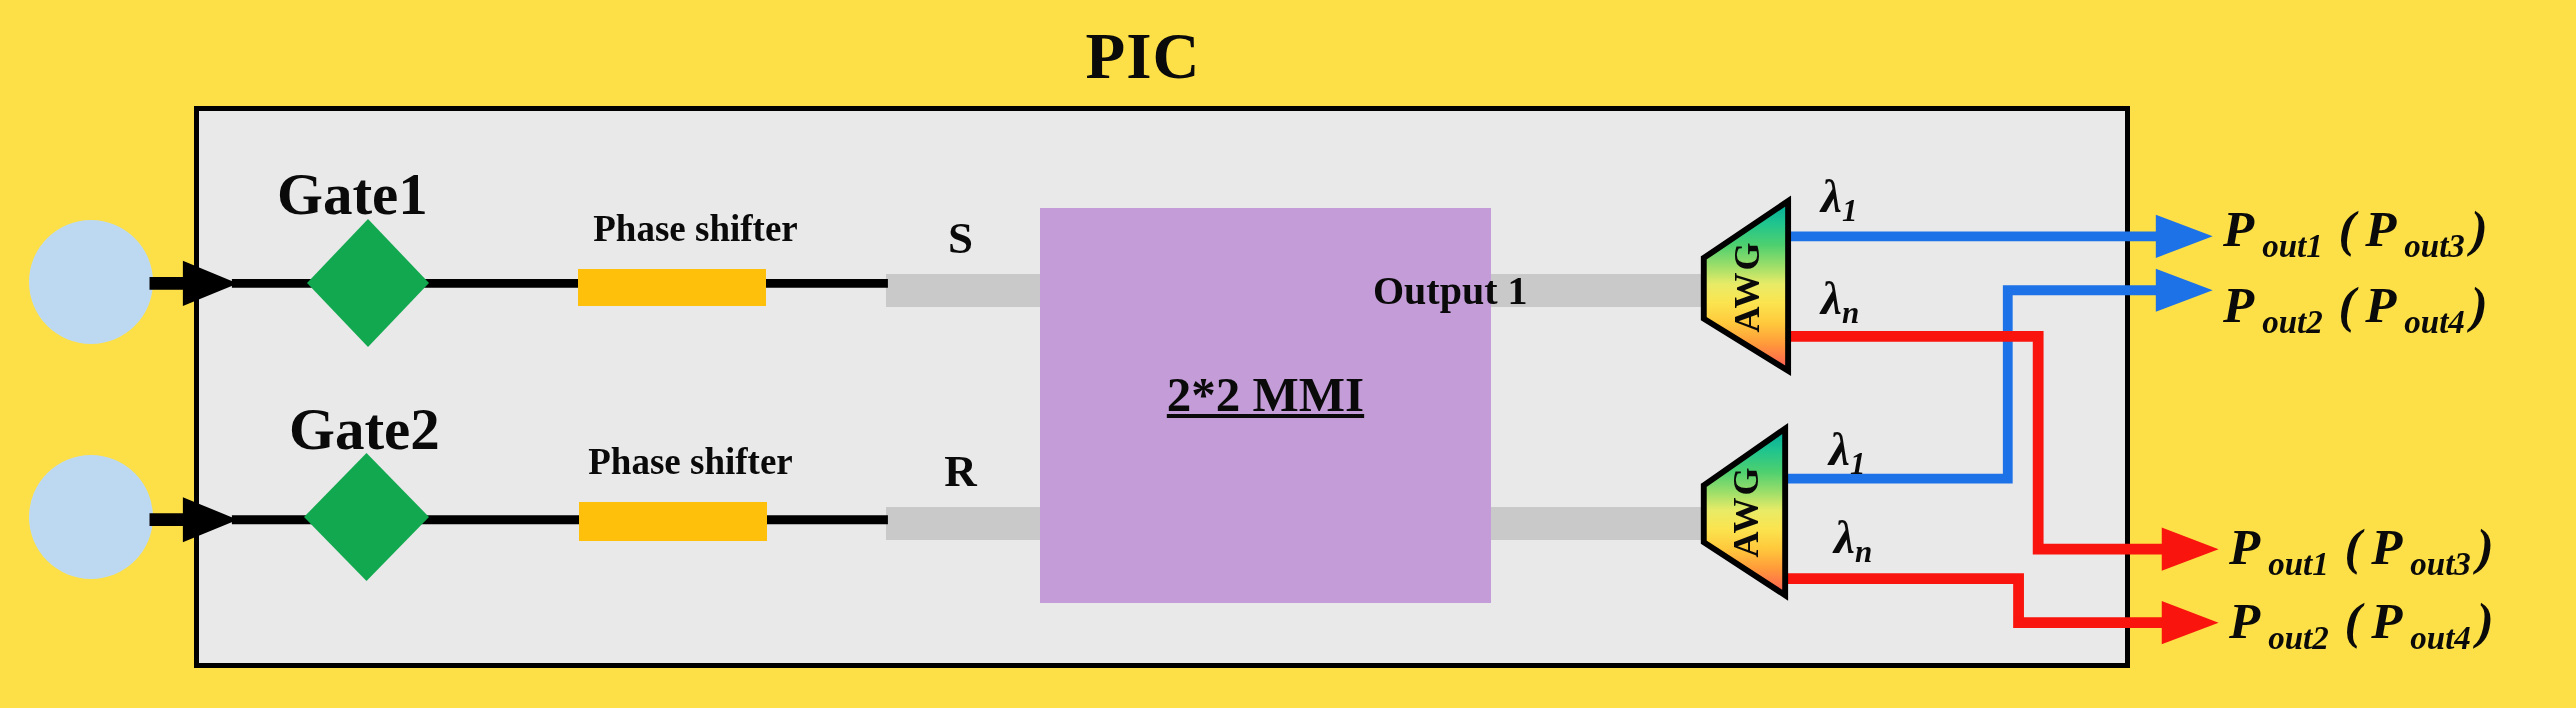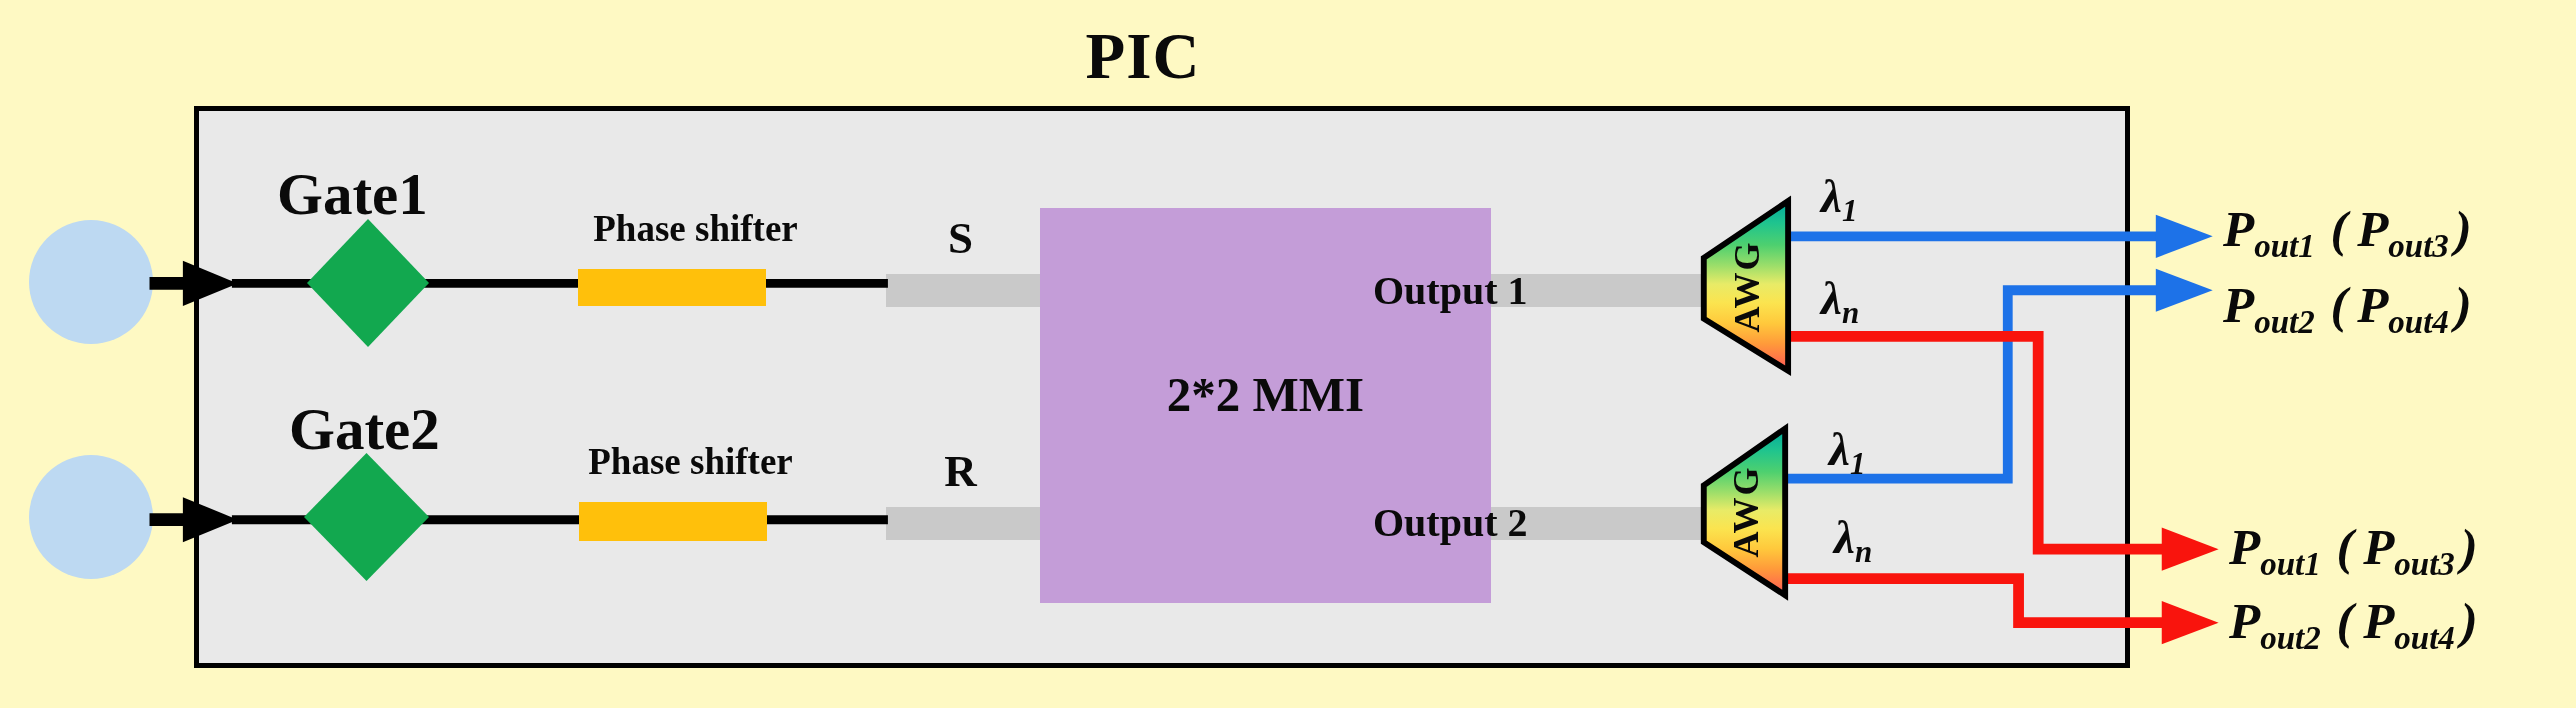--- a/index.html
+++ b/index.html
@@ -2,21 +2,21 @@
 <html style="--board-fill: #E9E9E9; --board-border: #000000; --ink: #0A0A0A; --input-circle-fill: #BDD9F2; --gate-fill: #12A84F; --phase-shifter-fill: #FFC00B; --mmi-fill: #C49DD8; --waveguide-fill: #C9C9C9; --line-blue: #1D72E8; --line-red: #F9140D;"><head>
 <meta charset="utf-8">
 <style>
   :root{
     --board-fill:#E9E9E9; --board-border:#000000; --ink:#0A0A0A;
     --input-circle-fill:#BDD9F2; --gate-fill:#12A84F; --phase-shifter-fill:#FFC00B;
     --mmi-fill:#C49DD8; --waveguide-fill:#C9C9C9; --line-blue:#1D72E8; --line-red:#F9140D;
   }
   html,body{margin:0;padding:0;background:#ffffff;}
   .canvas{
-    position:relative;width:2576px;height:708px;background:#fef9c3;overflow:hidden;
+    position:relative;width:2576px;height:708px;background:#fde047;overflow:hidden;
     font-family:"Liberation Serif","DejaVu Serif",serif;color:var(--ink);
   }
   .abs{position:absolute;}
   
   .pic-box{left:194px;top:106px;width:1936px;height:562px;background:var(--board-fill);
     border:5.9px solid var(--board-border);box-sizing:border-box;z-index:1;}
   .title{left:1035px;top:23.5px;width:216px;text-align:center;font-size:65px;font-weight:700;
     line-height:1;z-index:6;letter-spacing:1px;}
   
   .in-circle{width:124px;height:124px;border-radius:50%;background:var(--input-circle-fill);z-index:2;}
@@ -43,33 +43,33 @@
   .pr1{left:578px;top:269px;width:188px;height:37px;}
   .pr2{left:579px;top:502px;width:188px;height:39px;}
   
   .lbl{z-index:6;line-height:1;font-weight:700;white-space:nowrap;}
   .gate-lbl{width:186px;font-size:59px;}
   .g1{left:277px;top:165px;} .g2{left:289px;top:400px;}
   .ps-lbl{width:353px;text-align:center;font-size:37px;}
   .ps1{left:519px;top:210px;} .ps2{left:514px;top:443px;}
   .port-lbl{width:69px;text-align:center;font-size:45px;}
   .port-s{left:926px;top:216px;} .port-r{left:926px;top:449px;}
-  .mmi-lbl{left:1040px;top:370px;width:451px;text-align:center;font-size:49px;}
+  .mmi-lbl{left:1040px;top:370px;width:451px;text-align:center;font-size:49px;text-decoration:underline;}
   .out-lbl{width:245px;text-align:left;font-size:40px;}
   .out1{left:1373px;top:271px;} .out2{left:1373px;top:503px;}
   .awg-lbl{width:167px;height:39px;display:flex;align-items:center;justify-content:center;
     font-size:36px;letter-spacing:2px;transform:rotate(-90deg);}
   .awg1{left:1663px;top:267px;} .awg2{left:1662px;top:492px;}
   
   .lam{font-size:47px;font-style:italic;text-align:right;}
   .lam .sub{font-size:31px;position:relative;top:0.30em;font-style:italic;}
   .lam-a1-1{left:1821px;top:173px;} .lam-a1-n{left:1821px;top:275px;}
   .lam-a2-1{left:1829px;top:426px;} .lam-a2-n{left:1834px;top:514px;}
   .pout{font-size:51px;font-style:italic;}
-  .pout .sub{font-size:33px;position:relative;top:0.32em;}
+  .pout .sub{font-size:33px;position:relative;top:0.32em;margin-left:8px;}
   .pout .po{margin:0 9.8px 0 15.7px;} .pout .pc{margin-left:5.9px;}
   .pl1{left:2223px;top:204px;} .pl2{left:2223px;top:280px;}
   .pl3{left:2229px;top:522px;} .pl4{left:2229px;top:596px;}
 </style>
 </head>
 <body>
 
 <div class="canvas">
 
   <div class="abs pic-box"></div>
@@ -130,21 +130,20 @@
   <div class="abs phase-rect pr2"></div>
 
   <div class="abs lbl gate-lbl g1">Gate1</div>
   <div class="abs lbl gate-lbl g2">Gate2</div>
   <div class="abs lbl ps-lbl ps1">Phase shifter</div>
   <div class="abs lbl ps-lbl ps2">Phase shifter</div>
   <div class="abs lbl port-lbl port-s">S</div>
   <div class="abs lbl port-lbl port-r">R</div>
   <div class="abs lbl mmi-lbl">2*2 MMI</div>
   <div class="abs lbl out-lbl out1">Output 1</div>
-  <div class="abs lbl out-lbl out2">Output 2</div>
   <div class="abs lbl awg-lbl awg1">AWG</div>
   <div class="abs lbl awg-lbl awg2">AWG</div>
 
   <div class="abs lbl lam lam-a1-1"><span>λ</span><span class="sub">1</span></div>
   <div class="abs lbl lam lam-a1-n"><span>λ</span><span class="sub">n</span></div>
   <div class="abs lbl lam lam-a2-1"><span>λ</span><span class="sub">1</span></div>
   <div class="abs lbl lam lam-a2-n"><span>λ</span><span class="sub">n</span></div>
 
   <div class="abs lbl pout pl1"><span>P</span><span class="sub">out1</span><span class="po">(</span><span>P</span><span class="sub">out3</span><span class="pc">)</span></div>
   <div class="abs lbl pout pl2"><span>P</span><span class="sub">out2</span><span class="po">(</span><span>P</span><span class="sub">out4</span><span class="pc">)</span></div>

